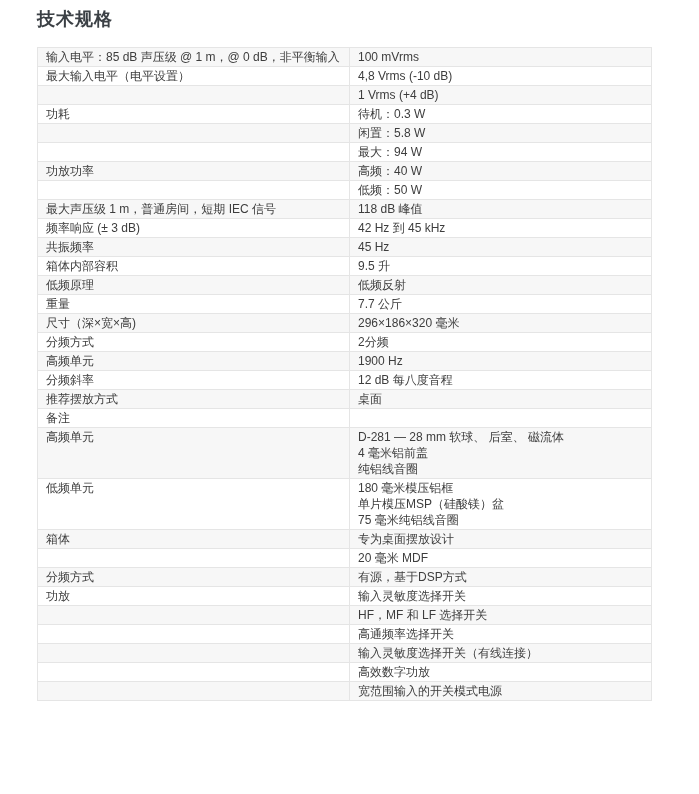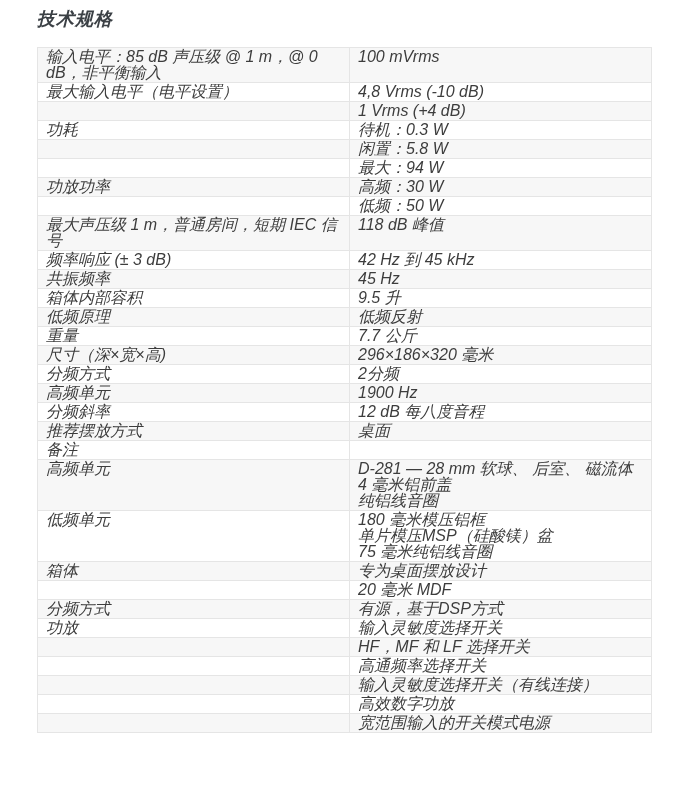--- a/index.html
+++ b/index.html
@@ -15,35 +15,34 @@
     background:var(--bg);
     font-family:"Liberation Sans","DejaVu Sans",sans-serif;
   }
   .page{
     width:699px;
     height:794px;
     box-sizing:border-box;
     padding:8px 0 0 37px;
     background:var(--bg);
     overflow:hidden;
-    font-style:italic;
   }
   .page-title{
     font-size:18px;
     font-weight:bold;
     color:var(--title);
     line-height:22px;
     margin:0 0 17px 0;
     letter-spacing:1px;
   }
   table.specs{
     width:615px;
     border-collapse:collapse;
     table-layout:fixed;
-    font-size:16px;
+    font-size:12px;
     color:var(--text);
   }
   table.specs td{
     border:1px solid var(--border);
     padding:1px 8px;
     line-height:16px;
     vertical-align:top;
     word-break:break-word;
   }
   table.specs td.label-cell{
@@ -86,21 +85,21 @@
         <tr>
     <td class="label-cell"></td>
     <td class="value-cell">闲置：5.8 W</td>
   </tr>
         <tr>
     <td class="label-cell"></td>
     <td class="value-cell">最大：94 W</td>
   </tr>
         <tr>
     <td class="label-cell">功放功率</td>
-    <td class="value-cell">高频：30 W</td>
+    <td class="value-cell">高频：40 W</td>
   </tr>
         <tr>
     <td class="label-cell"></td>
     <td class="value-cell">低频：50 W</td>
   </tr>
         <tr>
     <td class="label-cell">最大声压级 1 m，普通房间，短期 IEC 信号</td>
     <td class="value-cell">118 dB 峰值</td>
   </tr>
         <tr>

